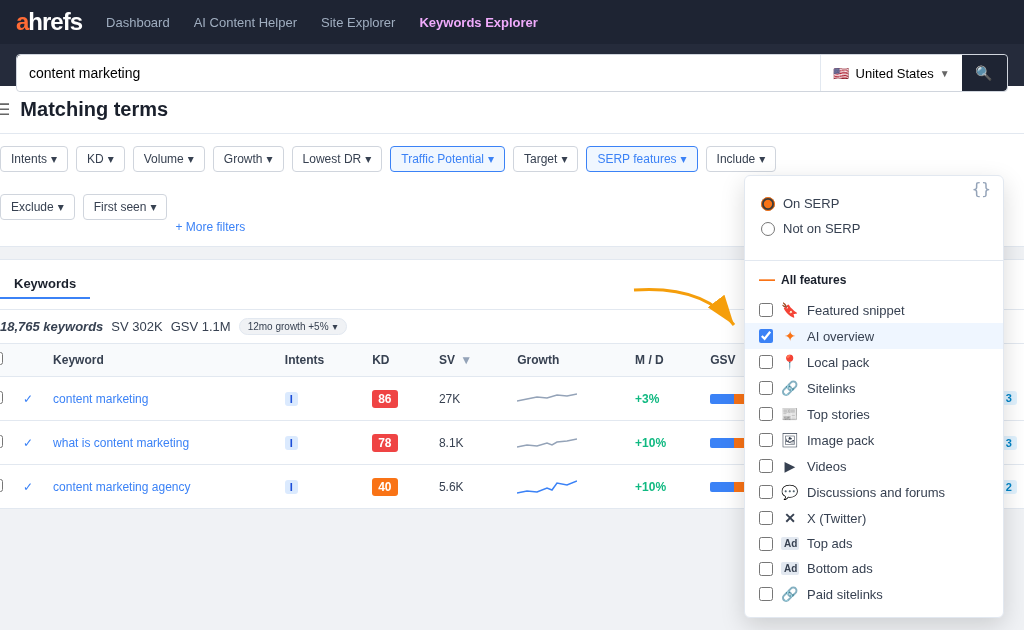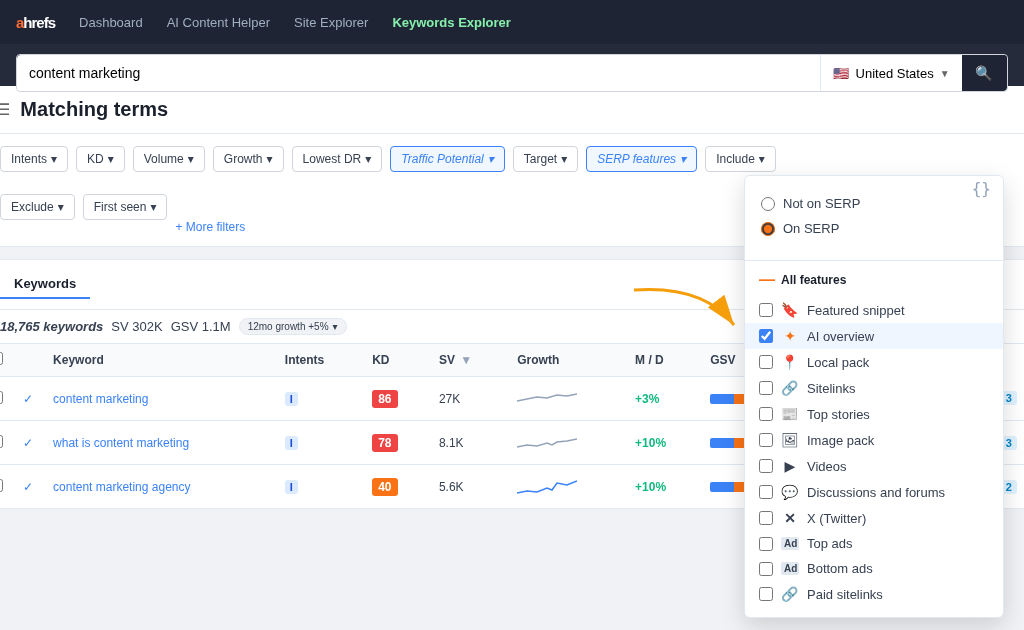--- a/index.html
+++ b/index.html
@@ -7,24 +7,24 @@
 
     
     .top-nav {
       background: #1e2433;
       display: flex;
       align-items: center;
       padding: 0 16px;
       height: 44px;
       gap: 24px;
     }
-    .logo { color: #ff6b35; font-size: 15px; font-weight: 800; letter-spacing: -1px; }
+    .logo { color: #ff6b35; font-size: 24px; font-weight: 800; letter-spacing: -1px; }
     .logo span { color: #fff; }
     .nav-link { color: #a0aec0; font-size: 13px; text-decoration: none; cursor: pointer; }
-    .nav-link.active { color: #86efac; font-weight: 600; }
+    .nav-link.active { color: #f0abfc; font-weight: 600; }
 
     
     .search-bar {
       background: #252b3b;
       padding: 10px 16px;
       display: flex;
       align-items: center;
       gap: 8px;
     }
     .search-input {
@@ -89,21 +89,21 @@
       border: 1px solid #d0d5dd;
       border-radius: 4px;
       padding: 5px 10px;
       font-size: 12px;
       cursor: pointer;
       display: flex;
       align-items: center;
       gap: 4px;
       color: #374151;
     }
-    .filter-btn.active { background: #f0f7ff; border-color: #3b82f6; color: #3b82f6; font-style: italic; }
+    .filter-btn.active { background: #f0f7ff; border-color: #3b82f6; color: #3b82f6; }
     .more-filters { color: #3b82f6; font-size: 12px; cursor: pointer; background: none; border: none; display: flex; align-items: center; gap: 4px; margin-top: 40px; }
 
     
     .table-area {
       background: #fff;
       margin: 12px -20px 0 -20px;
       border-top: 1px solid #e2e8f0;
     }
     .table-header-row {
       padding: 10px 20px;
@@ -449,26 +449,26 @@
       </tr>
     </tbody>
   </table>
 </div>
 
 <div class="dropdown-overlay">
 
   <div class="dropdown-section">
     <div class="radio-group">
       <label class="radio-item">
+        <input type="radio" name="serp" checked="" style="">
+        <span>On SERP</span>
+      </label>
+      <label class="radio-item">
         <input type="radio" name="serp" style="">
         <span>Not on SERP</span>
-      </label>
-      <label class="radio-item">
-        <input type="radio" name="serp" checked="" style="">
-        <span>On SERP</span>
       </label>
     </div>
   </div>
 
   <hr class="divider">
 
   <div class="section-label">
     <span class="minus">—</span>
     <span>All features</span>
   </div>

